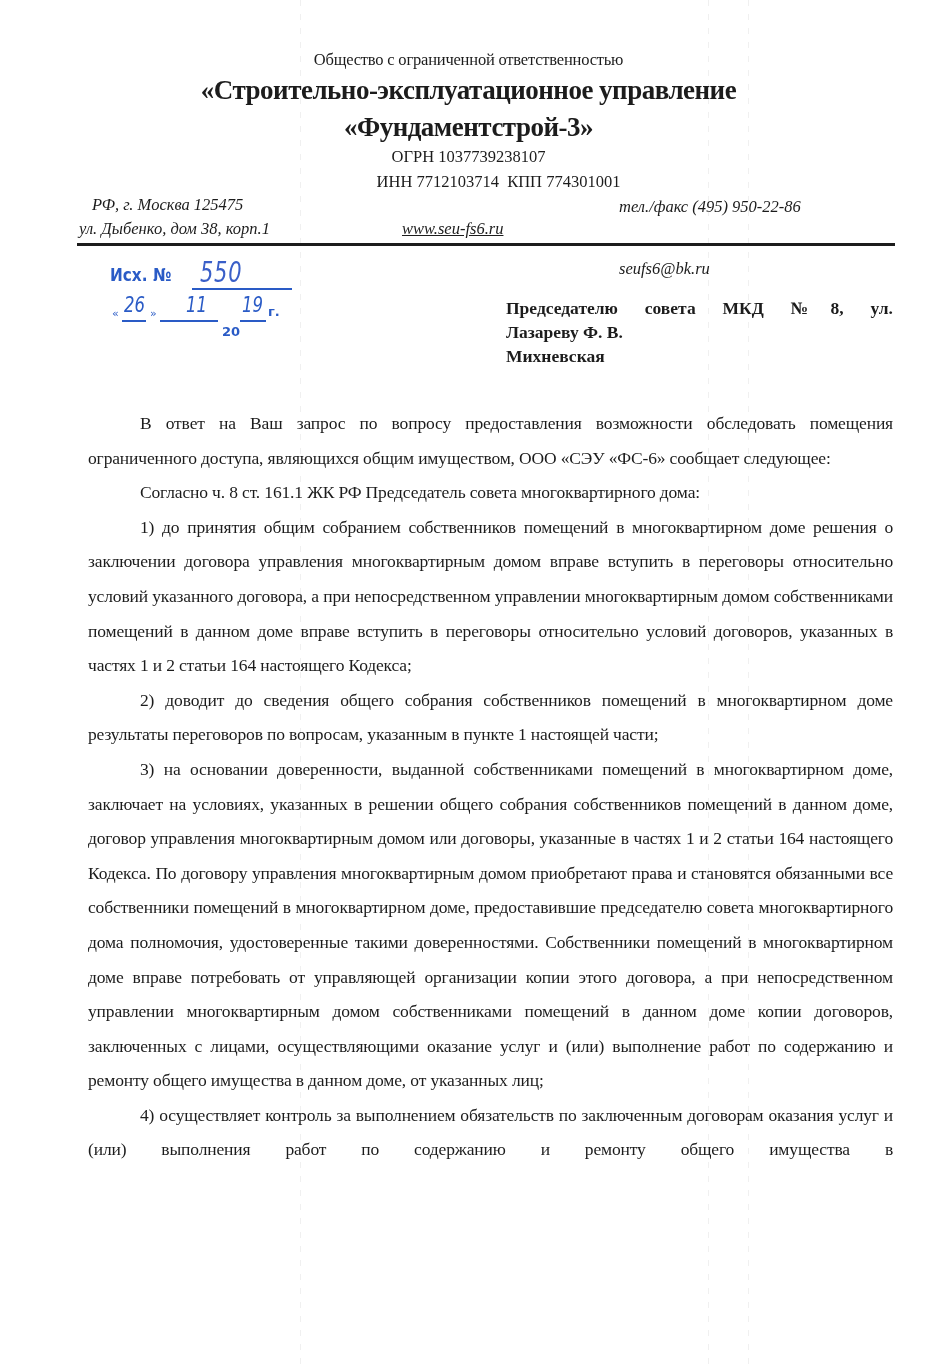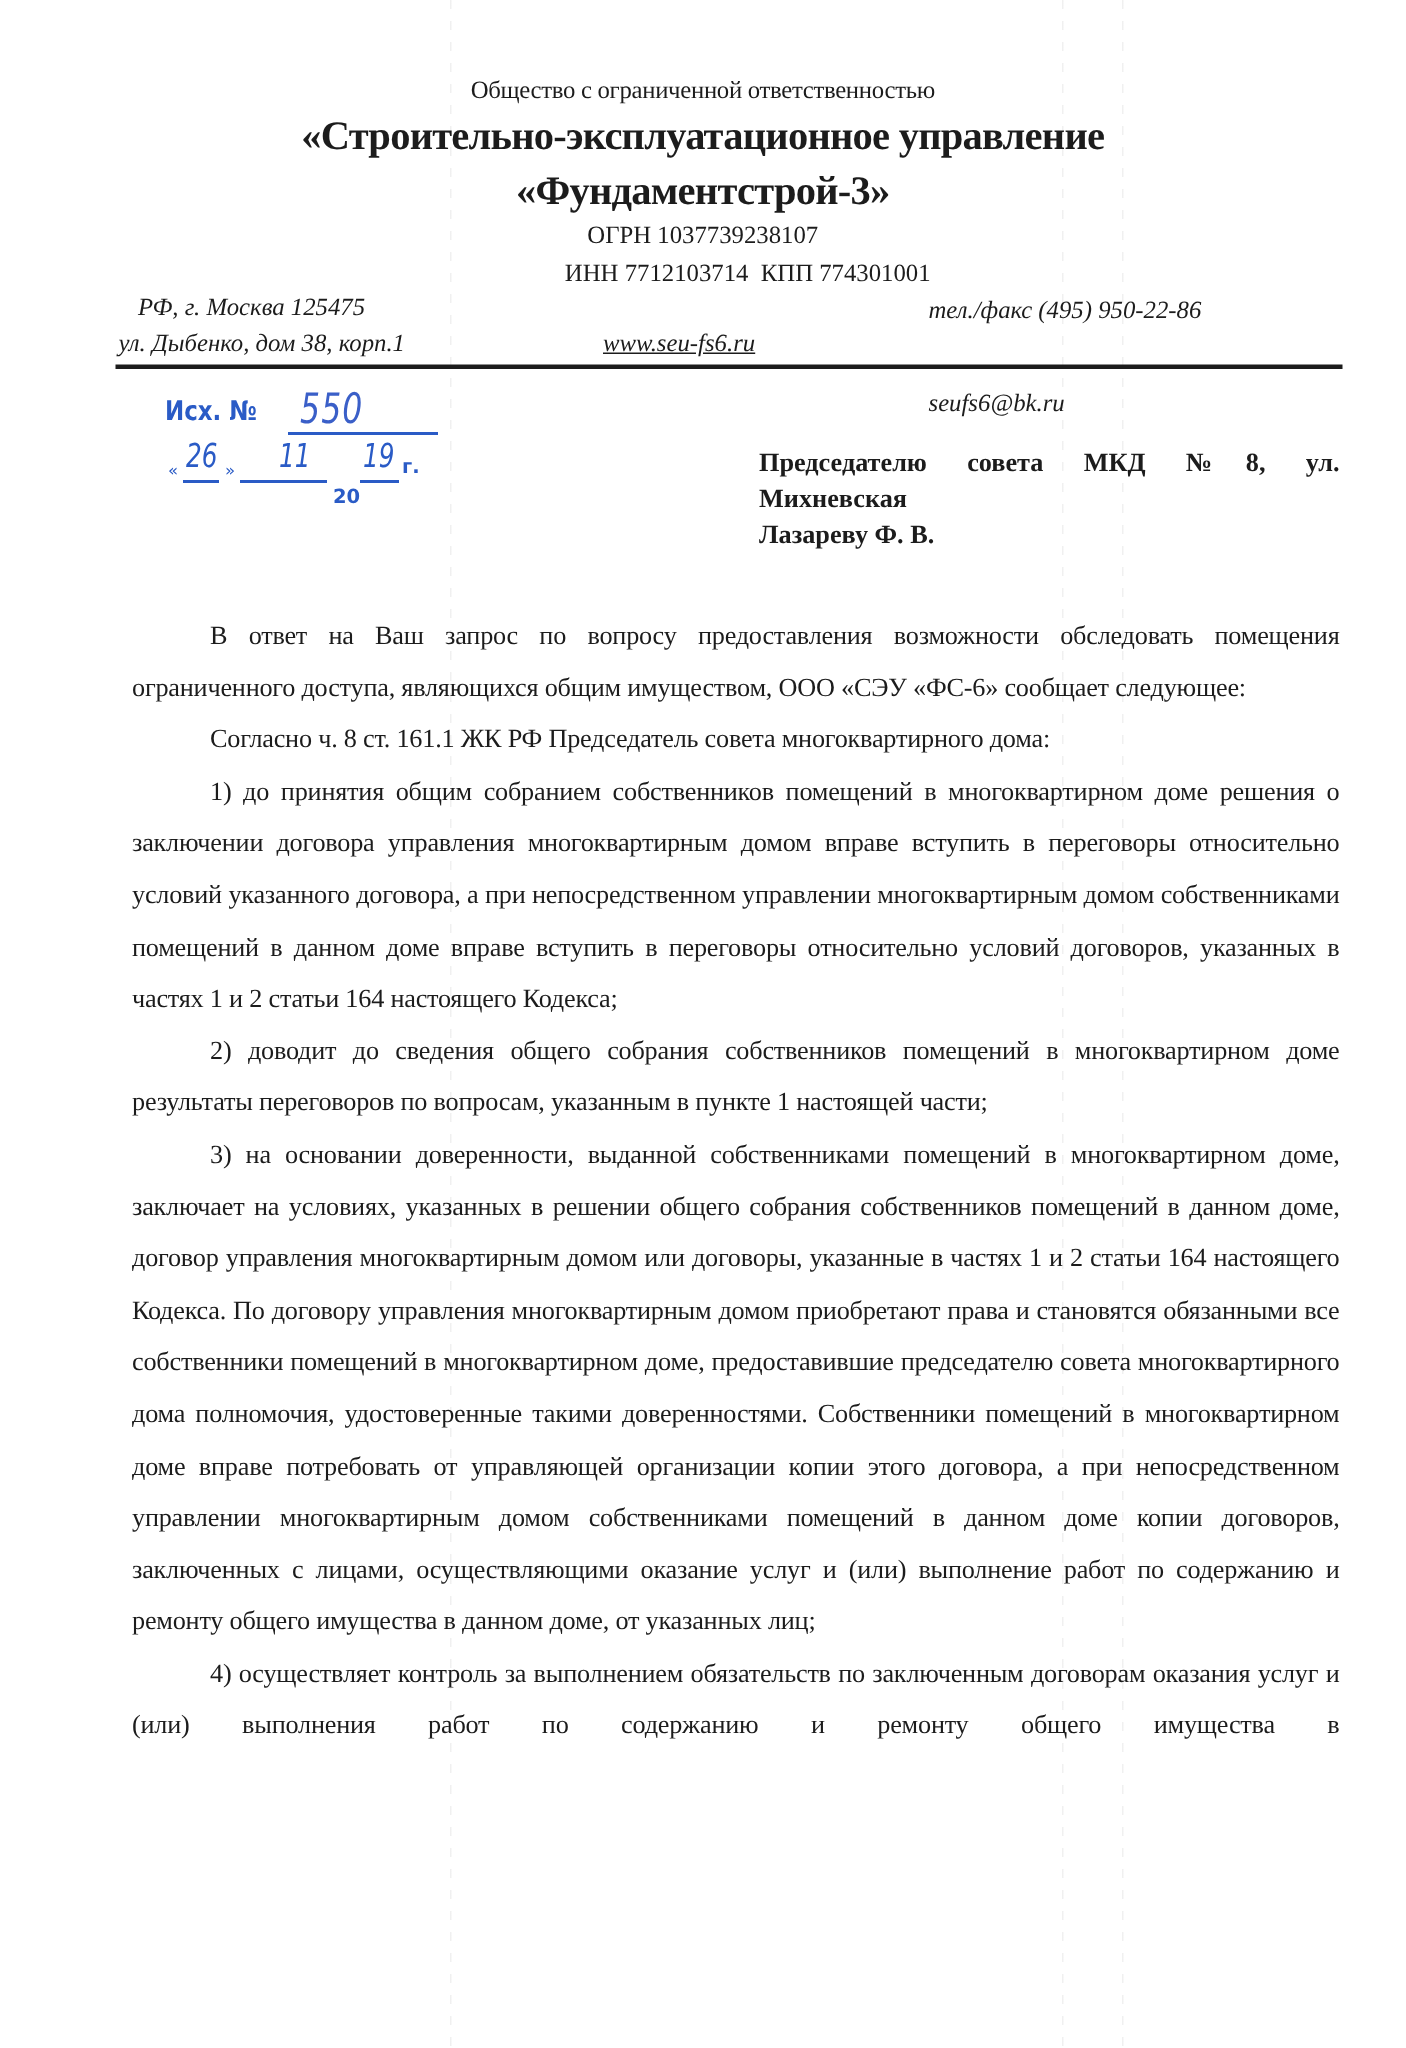--- a/index.html
+++ b/index.html
@@ -88,22 +88,22 @@
     <span class="stamp-month">11</span>
     <span class="stamp-month-line"></span>
     <span class="stamp-century">20</span>
     <span class="stamp-year">19</span>
     <span class="stamp-year-line"></span>
     <span class="stamp-g">г.</span>
   </div>
 
   <div class="recipient">
     <div class="just">Председателю совета МКД №8, ул.</div>
+    <div>Лазареву Ф. В.</div>
     <div>Михневская</div>
-    <div>Лазареву Ф. В.</div>
   </div>
 
   <div class="body">
     <p>В ответ на Ваш запрос по вопросу предоставления возможности обследовать помещения ограниченного доступа, являющихся общим имуществом, ООО «СЭУ «ФС-6» сообщает следующее:</p>
     <p>Согласно ч. 8 ст. 161.1 ЖК РФ Председатель совета многоквартирного дома:</p>
     <p>1) до принятия общим собранием собственников помещений в многоквартирном доме решения о заключении договора управления многоквартирным домом вправе вступить в переговоры относительно условий указанного договора, а при непосредственном управлении многоквартирным домом собственниками помещений в данном доме вправе вступить в переговоры относительно условий договоров, указанных в частях 1 и 2 статьи 164 настоящего Кодекса;</p>
     <p>2) доводит до сведения общего собрания собственников помещений в многоквартирном доме результаты переговоров по вопросам, указанным в пункте 1 настоящей части;</p>
     <p>3) на основании доверенности, выданной собственниками помещений в многоквартирном доме, заключает на условиях, указанных в решении общего собрания собственников помещений в данном доме, договор управления многоквартирным домом или договоры, указанные в частях 1 и 2 статьи 164 настоящего Кодекса. По договору управления многоквартирным домом приобретают права и становятся обязанными все собственники помещений в многоквартирном доме, предоставившие председателю совета многоквартирного дома полномочия, удостоверенные такими доверенностями. Собственники помещений в многоквартирном доме вправе потребовать от управляющей организации копии этого договора, а при непосредственном управлении многоквартирным домом собственниками помещений в данном доме копии договоров, заключенных с лицами, осуществляющими оказание услуг и (или) выполнение работ по содержанию и ремонту общего имущества в данном доме, от указанных лиц;</p>
     <p style="text-align-last: justify;">4) осуществляет контроль за выполнением обязательств по заключенным договорам оказания услуг и (или) выполнения работ по содержанию и ремонту общего имущества в</p>
   </div>

